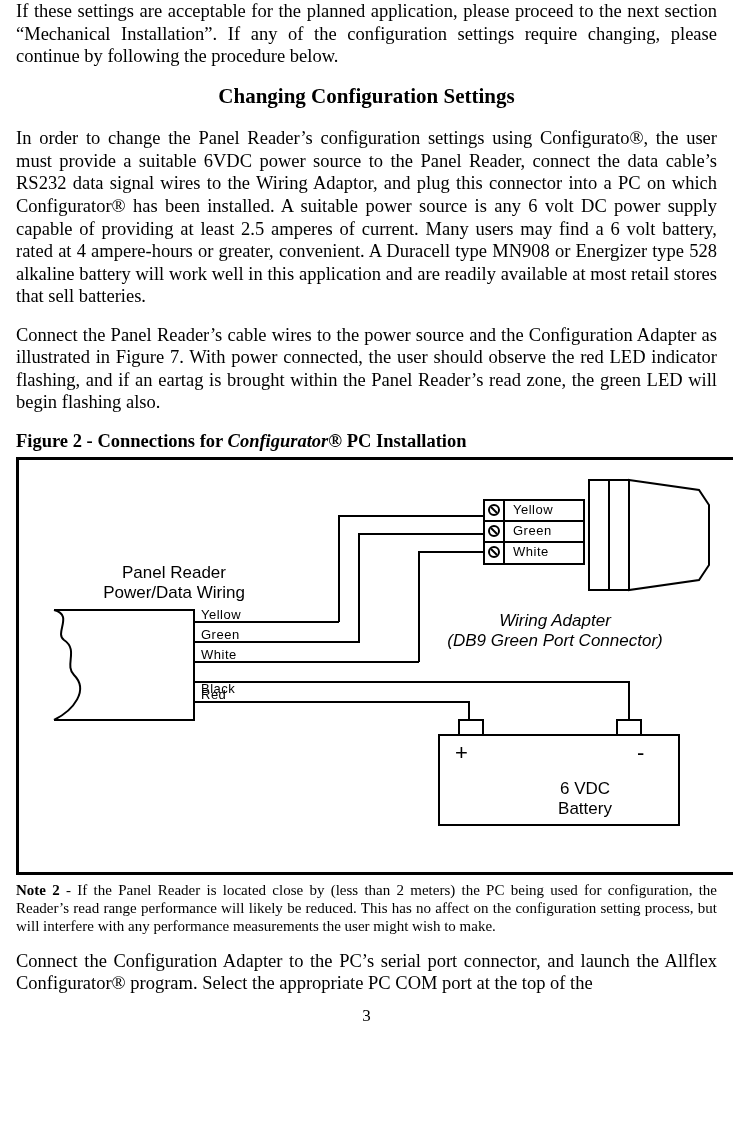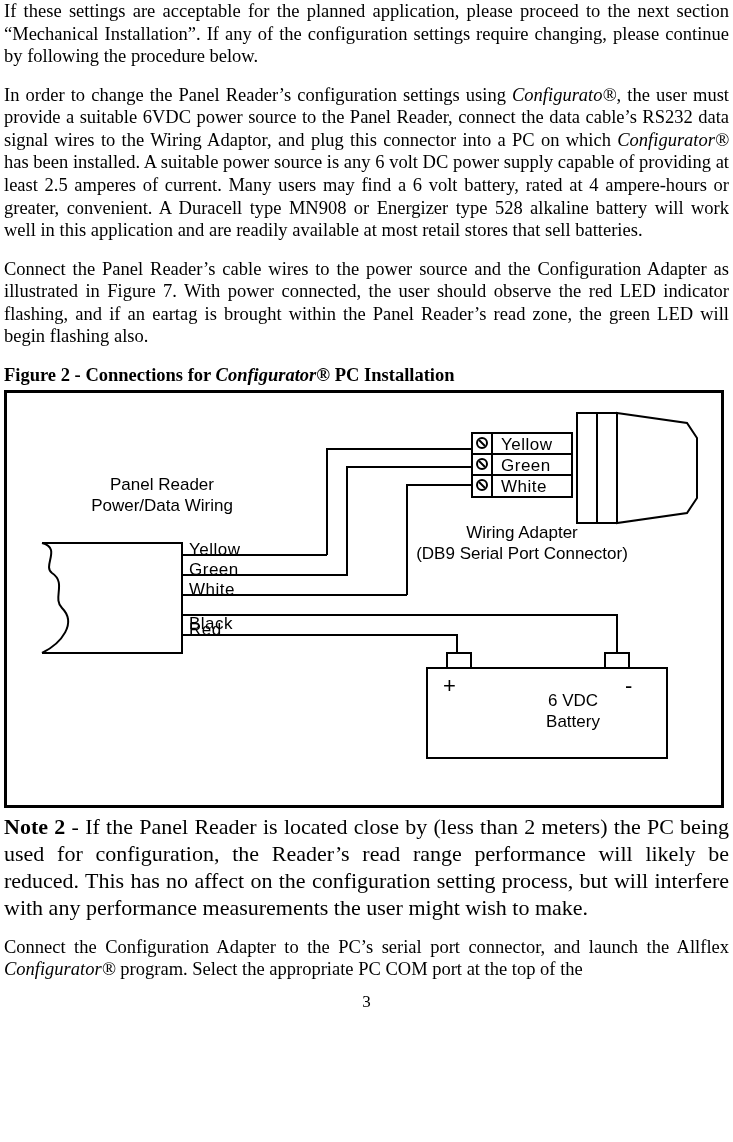--- a/index.html
+++ b/index.html
@@ -6,21 +6,21 @@
     margin: 0;
     padding: 0;
     background: #fff;
     color: #000;
     font-family: "Times New Roman", Times, serif;
   }
   .page {
     width: 733px;
     min-height: 1142px;
     margin: 0;
-    padding: 0 4px;
+    padding: 0 16px;
     box-sizing: border-box;
     font-size: 18.5px;
     line-height: 1.22;
   }
   .just {
     text-align: justify;
     margin: 0 0 16px 0;
   }
   .sect-head {
     text-align: center;
@@ -28,54 +28,55 @@
     font-size: 21px;
     margin: 16px 0 18px 0;
   }
   .fig-caption {
     font-weight: bold;
     font-size: 18.5px;
     margin: 6px 0 4px 0;
   }
   .fig-caption .ital { font-style: italic; }
   .fig-caption .sep { font-weight: bold; }
-  .ital { font-style: italic; }
+  .ital { }
   .note-lead { font-weight: bold; }
-  .note { font-size: 22px; text-align: justify; margin: 6px 0 14px 0; line-height:1.22;}
+  .note { font-size: 15px; text-align: justify; margin: 6px 0 14px 0; line-height:1.22;}
   .pagenum { text-align: center; font-size: 17px; margin-top: 6px;}
   .figure-wrap {
     border: 3px solid #000;
     width: 720px;
     height: 418px;
     position: relative;
     margin: 0 0 6px 0;
     box-sizing: border-box;
   }
   .figure-wrap svg {
     position: absolute;
     left:0; top:0;
   }
   .lbl {
     position: absolute;
     font-family: Arial, sans-serif;
     font-size: 14px;
     color:#000;
     white-space: nowrap;
   }
-  .lbl.small { font-size: 17px; letter-spacing:0.5px;text-align:right; }
+  .lbl.small { font-size: 13px; letter-spacing:0.5px;text-align:right; }
   .lbl.big { font-size: 17px; }
-  .center-txt { text-align:center; }
+  .center-txt { text-align:center;margin-top:21px; }
 </style>
 </head>
 <body>
 
 <div class="page">
 
   <p class="just">If these settings are acceptable for the planned application, please proceed to the next section “Mechanical Installation”.  If any of the configuration settings require changing, please continue by following the procedure below.</p>
 
+  <div class="sect-head">Changing Configuration Settings</div>
 
   <p class="just">
     <span>In order to change the Panel Reader’s configuration settings using </span><span class="ital">Configurato®</span><span>, the user must provide a suitable 6VDC power source to the Panel Reader, connect the data cable’s RS232 data signal wires to the Wiring Adaptor, and plug this connector into a PC on which </span><span class="ital">Configurator®</span><span> has been installed.  A suitable power source is any 6 volt DC power supply capable of providing at least 2.5 amperes of current.  Many users may find a 6 volt battery, rated at 4 ampere-hours or greater, convenient.  A Duracell type MN908 or Energizer type 528 alkaline battery will work well in this application and are readily available at most retail stores that sell batteries.</span>
   </p>
 
   <p class="just">Connect the Panel Reader’s cable wires to the power source and the Configuration Adapter as illustrated in Figure 7.  With power connected, the user should observe the red LED indicator flashing, and if an eartag is brought within the Panel Reader’s read zone, the green LED will begin flashing also.</p>
 
   <div class="fig-caption">
     <span>Figure 2</span><span class="sep">  -  </span><span>Connections for </span><span class="ital">Configurator®</span><span> PC Installation</span>
   </div>
@@ -128,23 +129,23 @@
     <div class="lbl small" style="left:182px; top:147px;">Yellow</div>
     <div class="lbl small" style="left:182px; top:167px;">Green</div>
     <div class="lbl small" style="left:182px; top:187px;">White</div>
     <div class="lbl small" style="left:182px; top:221px;">Black</div>
     <div class="lbl small" style="left:182px; top:227px;">Red</div>
 
     <div class="lbl small" style="left:494px; top:42px;">Yellow</div>
     <div class="lbl small" style="left:494px; top:63px;">Green</div>
     <div class="lbl small" style="left:494px; top:84px;">White</div>
 
-    <div class="lbl big center-txt" style="left:380px; top:130px; width:270px;">
+    <div class="lbl big center-txt" style="left:401px; top:130px; width:270px;font-style:italic;">
       <span>Wiring Adapter</span><br>
-      <span>(DB9 Serial Port Connector)</span>
+      <span>(DB9 Green Port Connector)</span>
     </div>
 
     <div class="lbl" style="left:436px; top:280px; font-size:22px;">+</div>
     <div class="lbl" style="left:618px; top:280px; font-size:22px;">-</div>
     <div class="lbl big center-txt" style="left:516px; top:298px; width:100px;">
       <span>6 VDC</span><br>
       <span>Battery</span>
     </div>
   </div>
 

